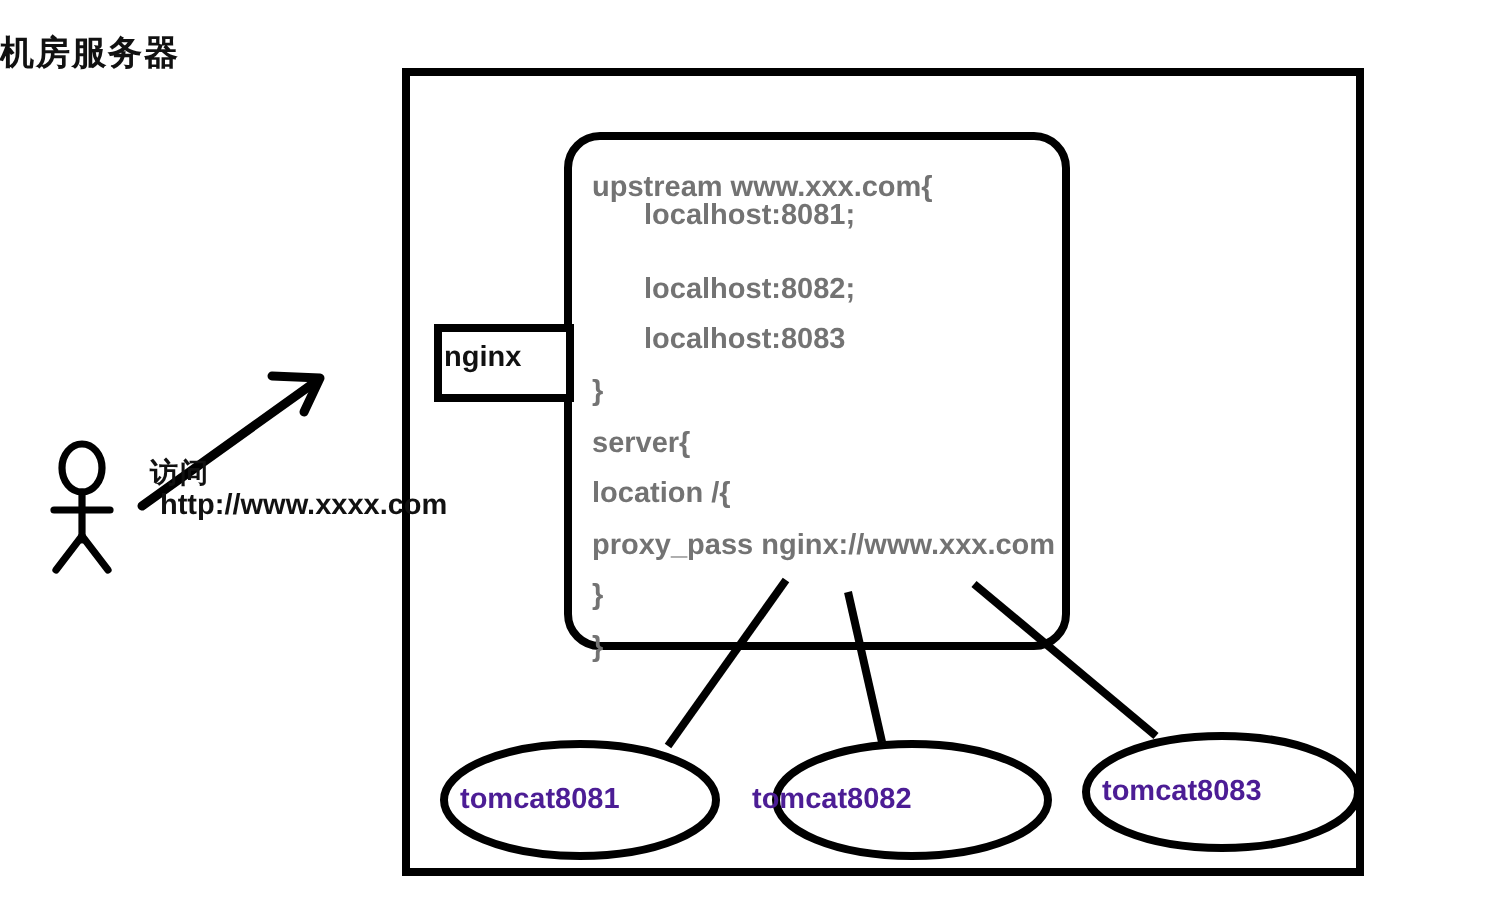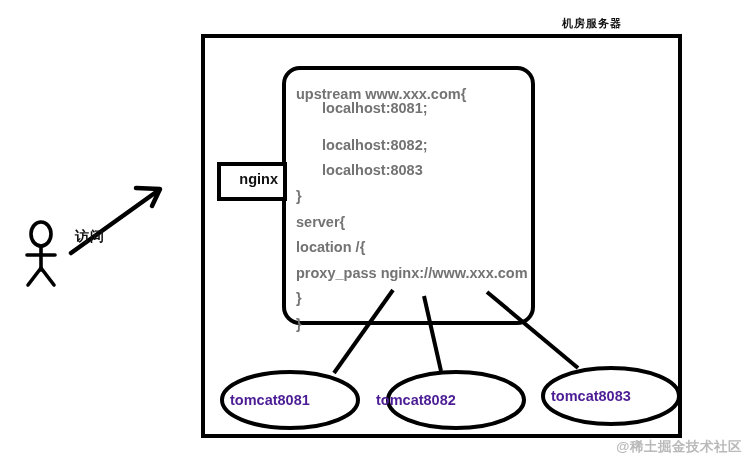--- a/index.html
+++ b/index.html
@@ -28,41 +28,41 @@
     position: absolute;
     font-weight: bold;
     color: #111111;
     white-space: nowrap;
     line-height: 1;
   }
   #title {
     left: 0;
     top: 18px;
     width: 622px;
-    text-align: right;
-    font-size: 11px;
+    text-align: left;
+    font-size: 17px;
     letter-spacing: 1px;
   }
   #access-label {
     left: 75px;
     top: 205px;
     font-size: 14px;
     letter-spacing: 1px;
     margin-top: 24px;
   }
   #url-label {
     left: 80px;
     top: 246px;
     font-size: 14.5px;
   }
   #nginx-label {
     left: 222px;
     top: 172px;
     width: 56px;
-    text-align: right;
+    text-align: left;
     font-size: 14.5px;
   }
   .cfg-line {
     position: absolute;
     font-size: 14.5px;
     font-weight: bold;
     color: #737373;
     white-space: nowrap;
     line-height: 1;
   }
@@ -117,20 +117,21 @@
     <g>
       <line x1="71" y1="253" x2="159" y2="190" stroke="#000000" stroke-width="4.5" stroke-linecap="round"></line>
       <polyline points="136,188 160,189 152,206" fill="none" stroke="#000000" stroke-width="4.5" stroke-linecap="round" stroke-linejoin="round"></polyline>
     </g>
   </svg>
 
   <div class="lbl" id="title">机房服务器</div>
 
   <div class="lbl" id="access-label">访问</div>
 
+  <div class="lbl" id="url-label">http://www.xxxx.com</div>
 
   <div class="lbl" id="nginx-label">nginx</div>
 
   <div id="config-text">
       <div class="cfg-line" style="left: 296px; top: 87px;">upstream www.xxx.com{</div>
       <div class="cfg-line cfg-indent" style="left: 296px; top: 101px;">localhost:8081;</div>
       <div class="cfg-line cfg-indent" style="left: 296px; top: 138px; text-align: center;">localhost:8082;</div>
       <div class="cfg-line cfg-indent" style="left: 296px; top: 163px;">localhost:8083</div>
       <div class="cfg-line" style="left: 296px; top: 189px;">}</div>
       <div class="cfg-line" style="left: 296px; top: 214.5px;">server{</div>
@@ -139,15 +140,14 @@
       <div class="cfg-line" style="left: 296px; top: 291px;">}</div>
       <div class="cfg-line" style="left: 296px; top: 316.5px;">}</div>
     </div>
 
   <div id="backend-labels">
       <div class="tomcat-label" style="left: 230px; top: 393px; width: 120px;">tomcat8081</div>
       <div class="tomcat-label" style="left: 376px; top: 393px; width: 120px;">tomcat8082</div>
       <div class="tomcat-label" style="left: 551px; top: 389px; width: 120px;">tomcat8083</div>
     </div>
 
-  <div class="lbl" id="watermark">@稀土掘金技术社区</div>
 
 </div>
 
 </body></html>

